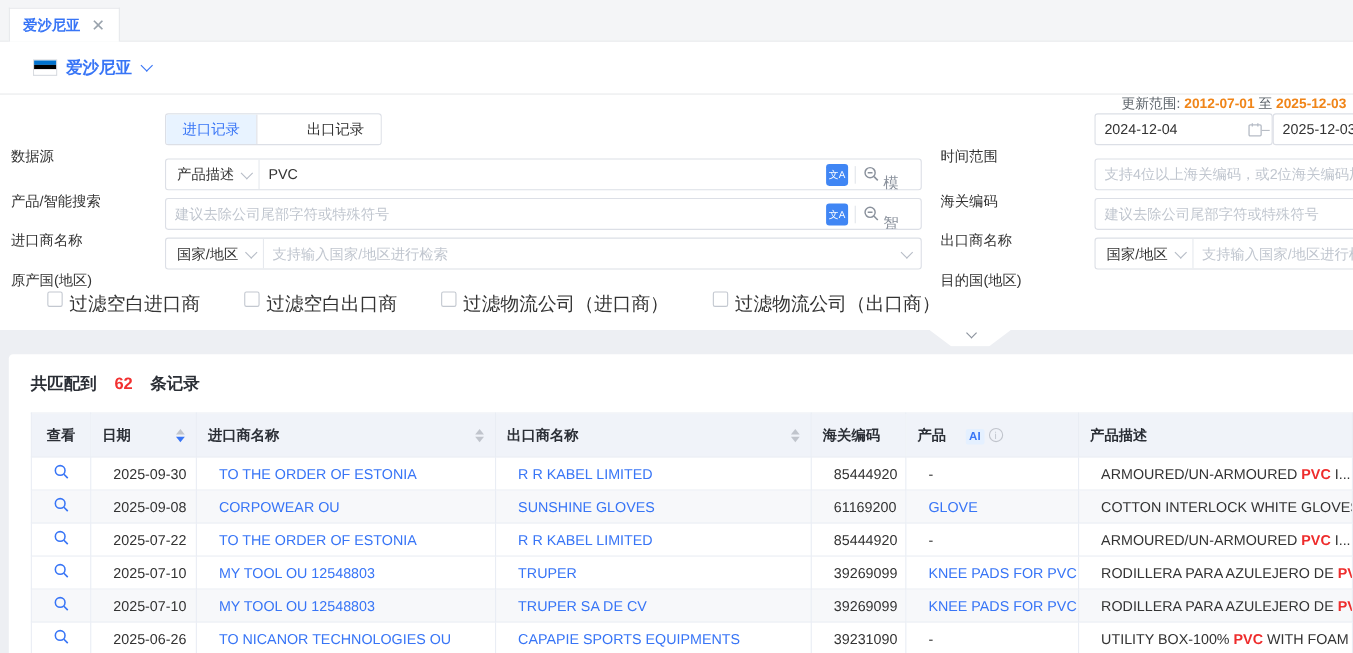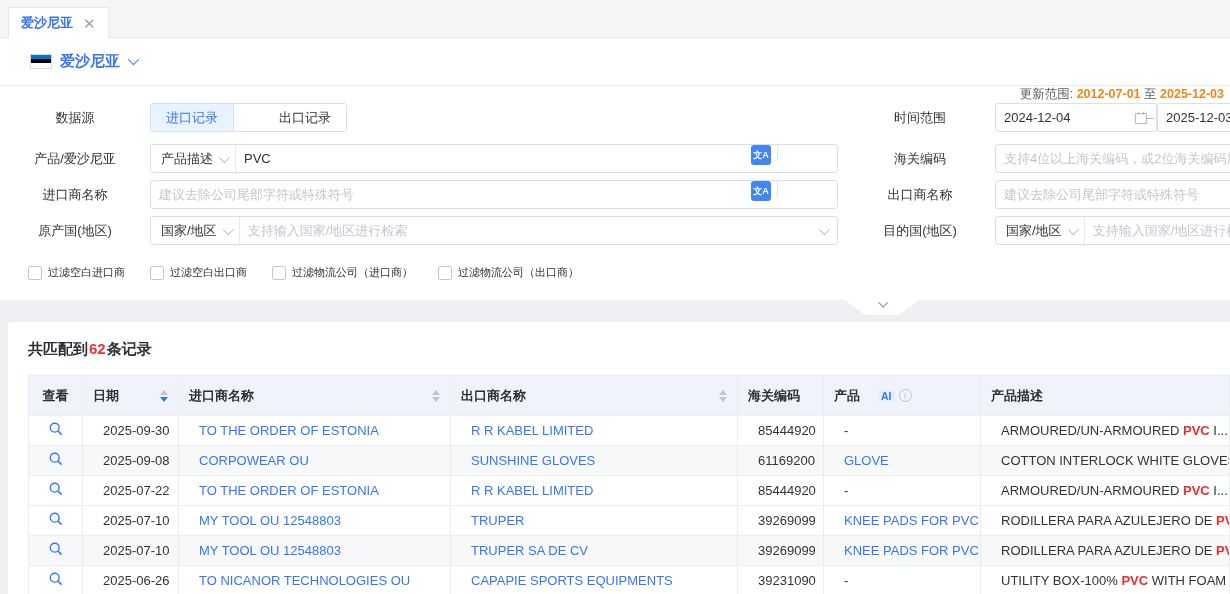--- a/index.html
+++ b/index.html
@@ -21,21 +21,21 @@
 
   
   .main-panel { position:absolute; left:0; top:38px; width:1230px; height:262px;
     background:#fff; }
   .country-header { position:absolute; left:30px; top:12px; height:22px;
     display:flex; align-items:center; gap:8px; cursor:pointer; }
   .flag { width:22px; height:15px; border:1px solid #d8dbe0; display:flex; flex-direction:column; }
   .flag i { flex:1; display:block; }
   .divider-h { position:absolute; left:0; top:47px; width:1230px; height:1px; background:#e8eaec; }
 
-  .lbl { position:absolute; text-align:center; color:#333; line-height:29px; white-space:nowrap; }
+  .lbl { position:absolute; text-align:left; color:#333; line-height:29px; white-space:nowrap;margin-top:24px; }
   .l-lbl { width:130px; left:10px; }
   .r-lbl { width:130px; left:855px; }
 
   
   .segmented { position:absolute; left:150px; top:65px; display:flex; height:29px;
     border:1px solid #dcdfe6; border-radius:3px; overflow:hidden; background:#fff; }
   .seg-btn { padding:0 15px; line-height:27px; background:#fff; color:#333; cursor:pointer;
     border:none; font-size:13px; font-family:inherit; }
   .seg-btn.active { background:#e8f3ff; color:#3875f6; }
   .seg-btn + .seg-btn { border-left:1px solid #dcdfe6;padding-left:45px; }
@@ -44,56 +44,56 @@
   .fgroup { position:absolute; height:29px; border:1px solid #dcdfe6; border-radius:3px;
     background:#fff; display:flex; align-items:center; overflow:hidden; }
   .fgroup .sel { display:flex; align-items:center; gap:6px; padding:0 8px 0 10px;
     height:100%; cursor:pointer; color:#333; white-space:nowrap; border-right:1px solid #e6e9ee; }
   .fgroup input { flex:1; min-width:0; border:none; outline:none; height:100%;
     padding:0 8px; font-size:13px; color:#333; font-family:inherit; background:transparent; }
   .fgroup input::placeholder { color:#c0c6cf; }
   .chev { width:8px; height:8px; border-right:1.5px solid #b6bcc6; border-bottom:1.5px solid #b6bcc6;
     transform:rotate(45deg) translateY(-2px); display:inline-block; }
   .chev.blue { border-color:#3875f6; }
-  .suffix { display:flex; align-items:flex-start; gap:6px; padding:0 8px; height:100%;font-weight:bold; }
+  .suffix { display:flex; align-items:center; gap:6px; padding:0 8px; height:100%; }
   .trans-ico { width:20px; height:20px; border-radius:3px; background:#4086f4; color:#fff;
     font-size:9px; line-height:20px; text-align:center; cursor:pointer; white-space:nowrap; }
   .v-div { width:1px; height:16px; background:#e2e5ea; }
   .mode-btn { display:flex; align-items:center; gap:2px; cursor:pointer; }
   .mode-txt { width:26px; font-size:14px; line-height:11px; color:#8a919c; word-break:break-all;margin-top:48px; }
   .end-chev { padding-right:10px; display:flex; align-items:center; }
 
   
   .update-range { position:absolute; top:48px; right:6px; white-space:nowrap;
     color:#5b6269; font-size:12.5px; }
   .update-range b { color:#f08519; }
 
   
   .date-box { position:absolute; height:29px; border:1px solid #dcdfe6; border-radius:3px;
     background:#fff; display:flex; align-items:center; padding:0 8px; gap:6px; cursor:pointer; }
   .date-box .dv { flex:1; color:#333; }
   .date-sep { position:absolute; color:#aeb4bd; line-height:29px; }
 
   
   .cb-row { position:absolute; left:28px; top:227px; display:flex; gap:25px; align-items:center; }
-  .cb-item { display:flex; align-items:flex-end; gap:6px; cursor:pointer; white-space:nowrap; font-size:11px; }
+  .cb-item { display:flex; align-items:flex-start; gap:6px; cursor:pointer; white-space:nowrap; font-size:17px;margin-left:15px; }
   .cb-box { width:14px; height:14px; border:1px solid #c3c8d0; border-radius:2px; background:#fff; }
 
   
   .strip { position:absolute; left:0; top:300px; width:1230px; height:22px; background:#edeff3; }
   .collapse-tab { position:absolute; left:845px; top:0; width:74px; height:15px; background:#fff;
     clip-path:polygon(0 0,100% 0,73% 100%,27% 100%); cursor:pointer;
     display:flex; align-items:flex-start; justify-content:center; }
   .collapse-tab .chev { border-color:#8a919c; width:7px; height:7px; transform:rotate(45deg) translateY(-1px); }
 
   
   .results-panel { position:absolute; left:8px; top:322px; width:1222px; height:272px;
     background:#fff; border-radius:4px 0 0 0; }
   .results-title { position:absolute; left:20px; top:18px; font-size:15px; font-weight:bold; color:#2b2f36; }
-  .results-title b { color:#f23030; padding:0 1px; }
+  .results-title b { color:#f23030; padding:0 16px; }
 
   
   table { position:absolute; left:20px; top:53px; width:1202px; border-collapse:collapse; table-layout:fixed; }
   th, td { border:1px solid #e9edf4; white-space:nowrap; overflow:hidden; font-size:13px; }
   th { height:40px; background:#f0f3f9; font-weight:bold; color:#2b2f36; text-align:left; padding:0 10px; }
   td { height:30px; padding:0 20px; color:#333; }
   tbody tr:nth-child(3n+2) td { background:#f7f8fa; }
   .col-view { width:54px; } .col-date { width:96px; } .col-imp { width:272px; }
   .col-exp { width:287px; } .col-hs { width:86px; } .col-prod { width:157px; }
   th.c, td.c { text-align:center; padding:0 4px; }
@@ -157,21 +157,21 @@
         <rect x="1.5" y="2.5" width="11" height="10" rx="1" fill="none" stroke="#b6bcc6" stroke-width="1.2"></rect>
         <line x1="4.5" y1="1" x2="4.5" y2="4" stroke="#b6bcc6" stroke-width="1.2"></line>
         <line x1="9.5" y1="1" x2="9.5" y2="4" stroke="#b6bcc6" stroke-width="1.2"></line>
       </svg>
     </div>
     <span class="date-sep" style="left:1147px;top:65px">–</span>
     <div class="date-box" style="left:1157px;top:65px;width:150px">
       <span class="dv">2025-12-03</span>
     </div>
 
-    <div class="lbl l-lbl" style="top:106px">产品/爱沙尼亚</div>
+    <div class="lbl l-lbl" style="top:106px">产品/智能搜索</div>
     <div class="fgroup" style="left:150px;top:106px;width:688px">
       <span class="sel">
         <span>产品描述</span>
           <span class="chev"></span>
       </span>
       <input value="PVC" style="">
       <span class="suffix">
         <span class="trans-ico">文A</span>
         <span class="v-div"></span>
         <span class="mode-btn">

